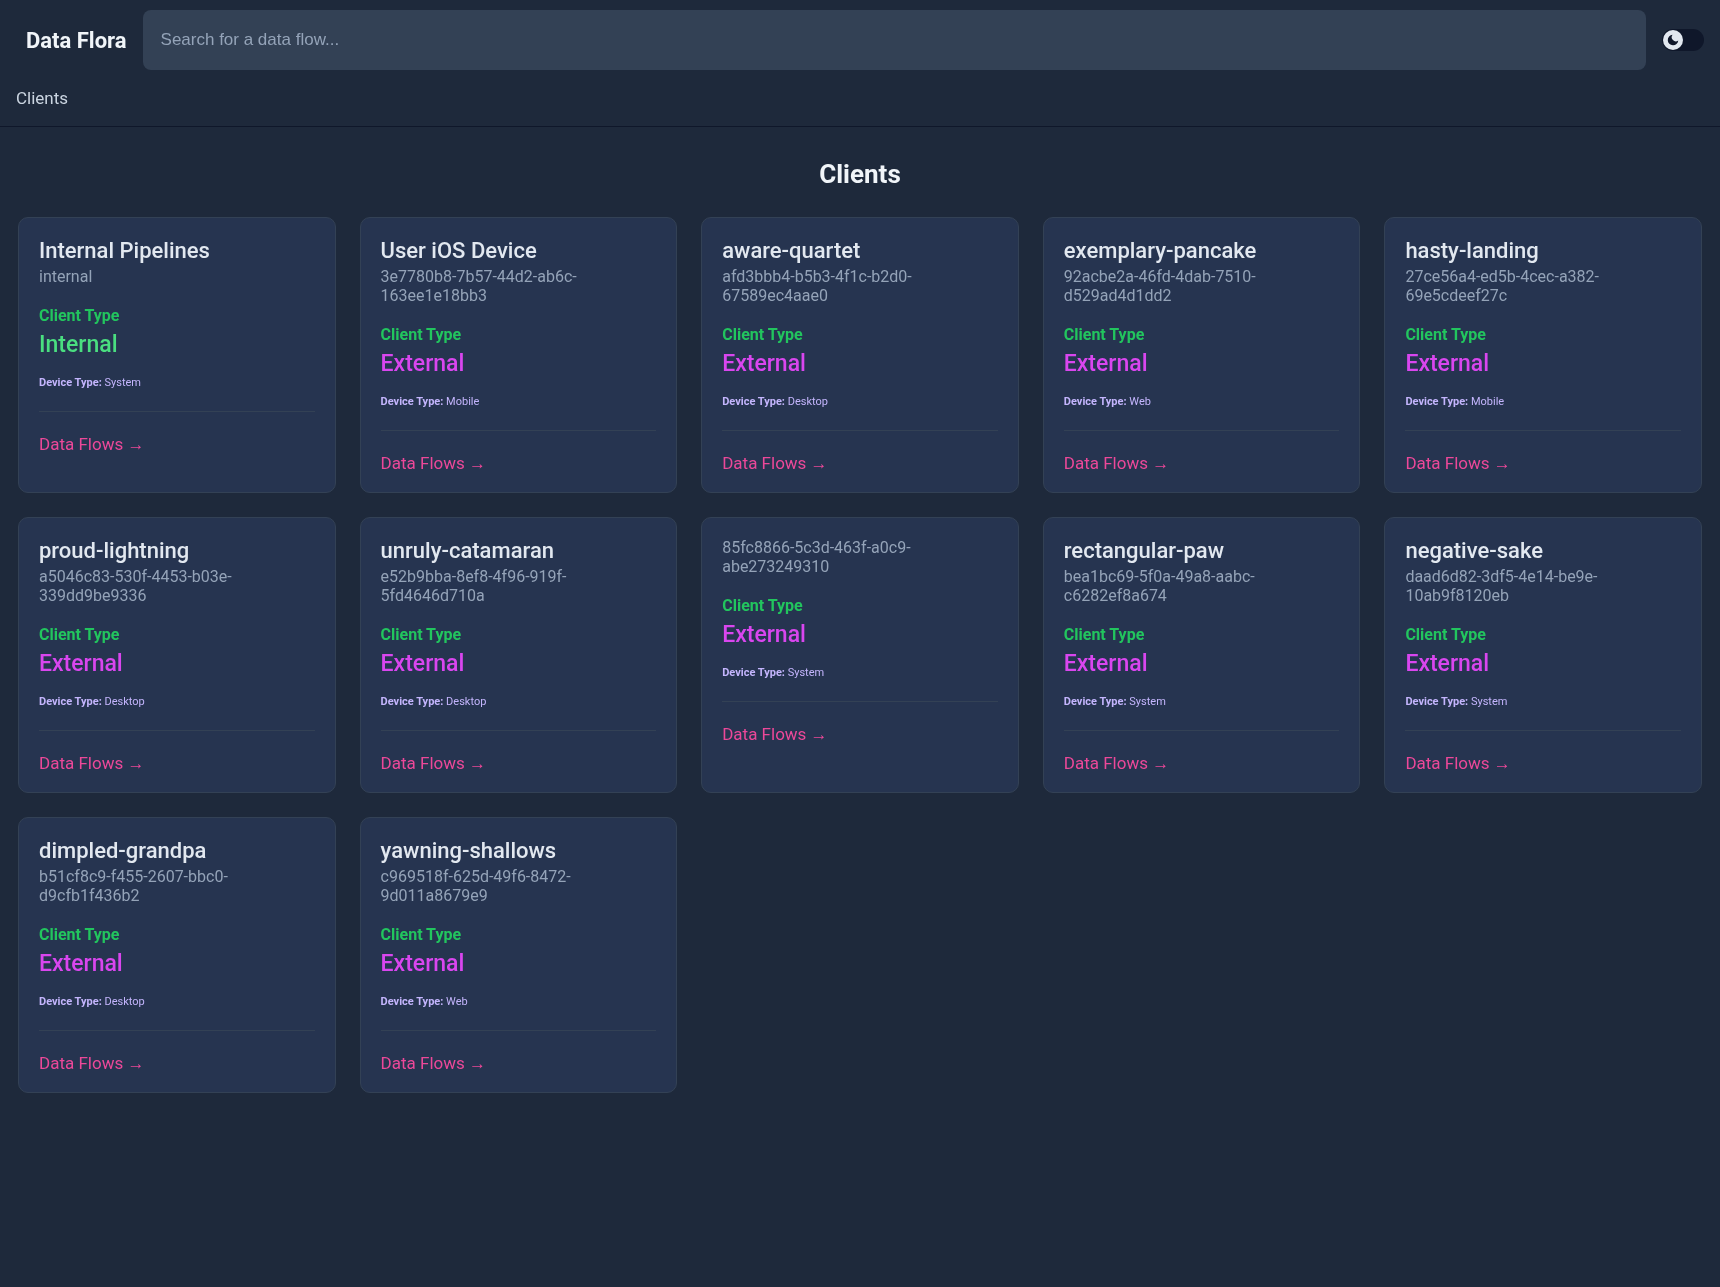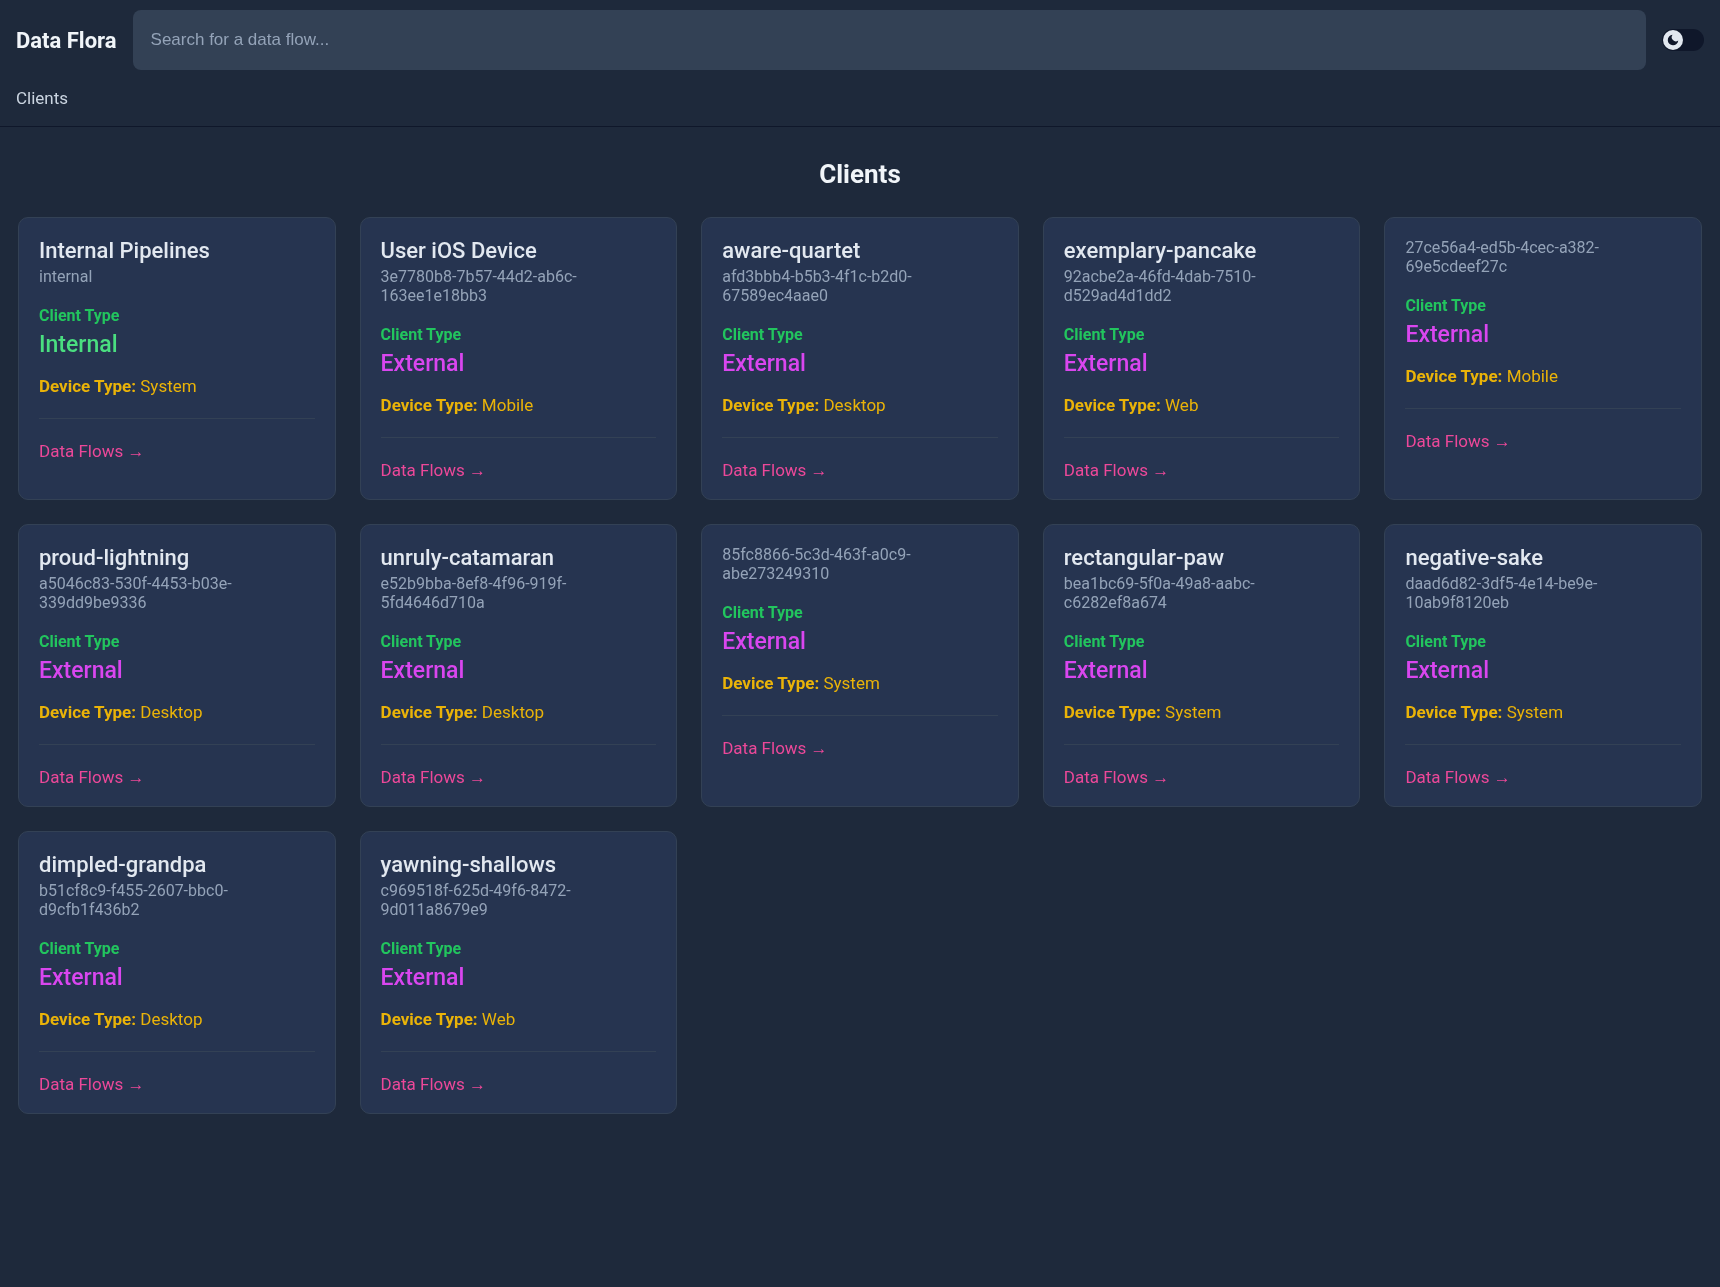--- a/index.html
+++ b/index.html
@@ -20,20 +20,21 @@
     align-items: center;
     padding: 10px 16px;
     gap: 16px;
     background: #1e293b;
   }
   .app-title {
     font-size: 22px;
     font-weight: 700;
     color: #f1f5f9;
     white-space: nowrap;
+    margin-left: 10px;
   }
   .search-wrap {
     flex: 1;
   }
   .search-input {
     width: 100%;
     background: #334155;
     border: none;
     border-radius: 8px;
     padding: 20px 18px;
@@ -119,22 +120,22 @@
     font-weight: 500;
     margin-bottom: 18px;
   }
   .client-type.internal {
     color: #4ade80;
   }
   .client-type.external {
     color: #d946ef;
   }
   .device-row {
-    font-size: 17px;
-    color: #eab308;
+    font-size: 11px;
+    color: #c4b5fd;
     margin-bottom: 22px;
   }
   .device-row .bold {
     font-weight: 700;
   }
   .divider {
     border: none;
     border-top: 1px solid #334155;
     margin: 0 0 22px 0;
   }
@@ -196,20 +197,21 @@
     <div class="card">
     <div class="card-name">exemplary-pancake</div>
     <div class="card-id">92acbe2a-46fd-4dab-7510-d529ad4d1dd2</div>
     <div class="label">Client Type</div>
     <div class="client-type external">External</div>
     <div class="device-row"><span class="bold">Device Type:</span> <span>Web</span></div>
     <hr class="divider">
     <div class="data-flows-link">Data Flows →</div>
   </div>
     <div class="card">
+    <div class="card-name">hasty-landing</div>
     <div class="card-id">27ce56a4-ed5b-4cec-a382-69e5cdeef27c</div>
     <div class="label">Client Type</div>
     <div class="client-type external">External</div>
     <div class="device-row"><span class="bold">Device Type:</span> <span>Mobile</span></div>
     <hr class="divider">
     <div class="data-flows-link">Data Flows →</div>
   </div>
     <div class="card">
     <div class="card-name">proud-lightning</div>
     <div class="card-id">a5046c83-530f-4453-b03e-339dd9be9336</div>

